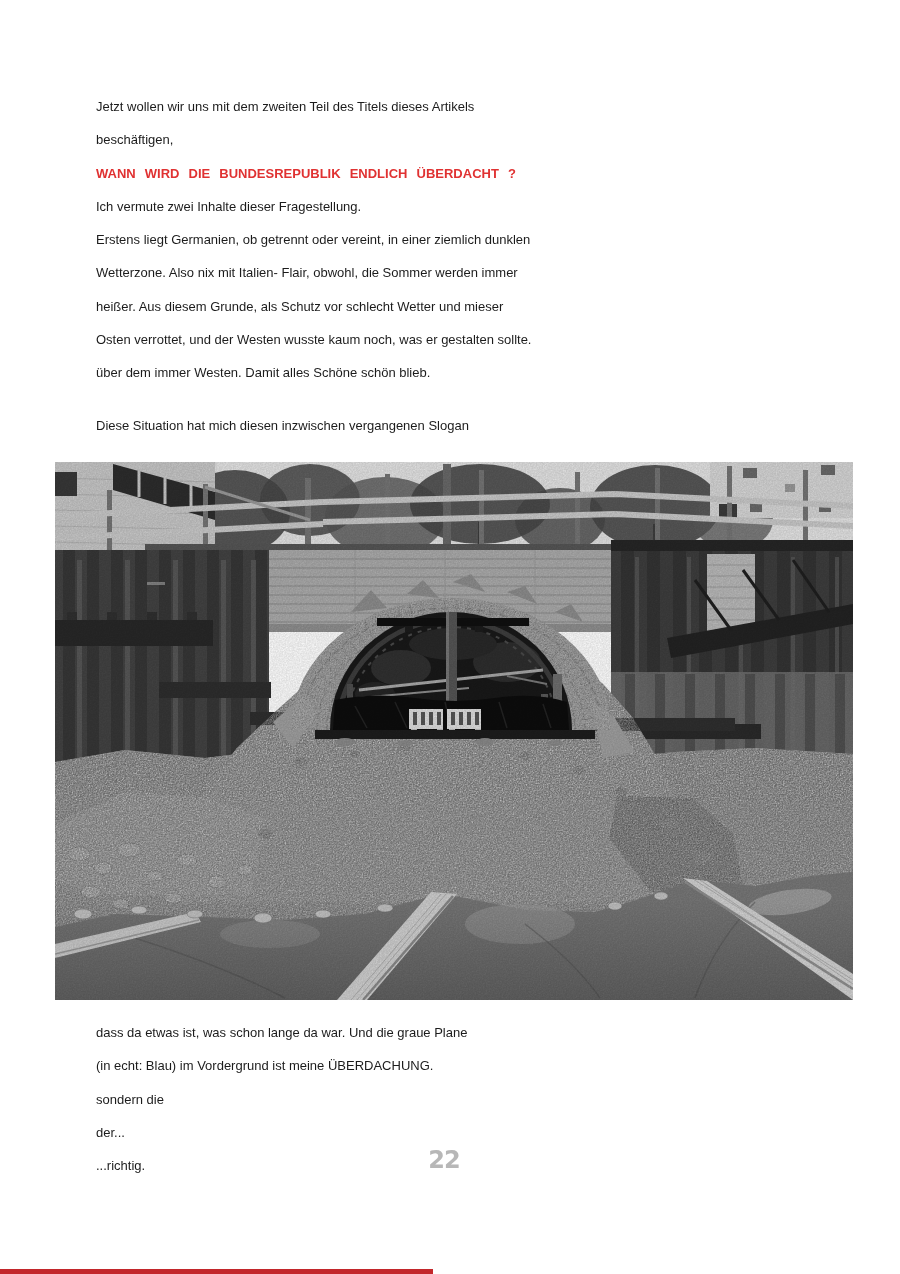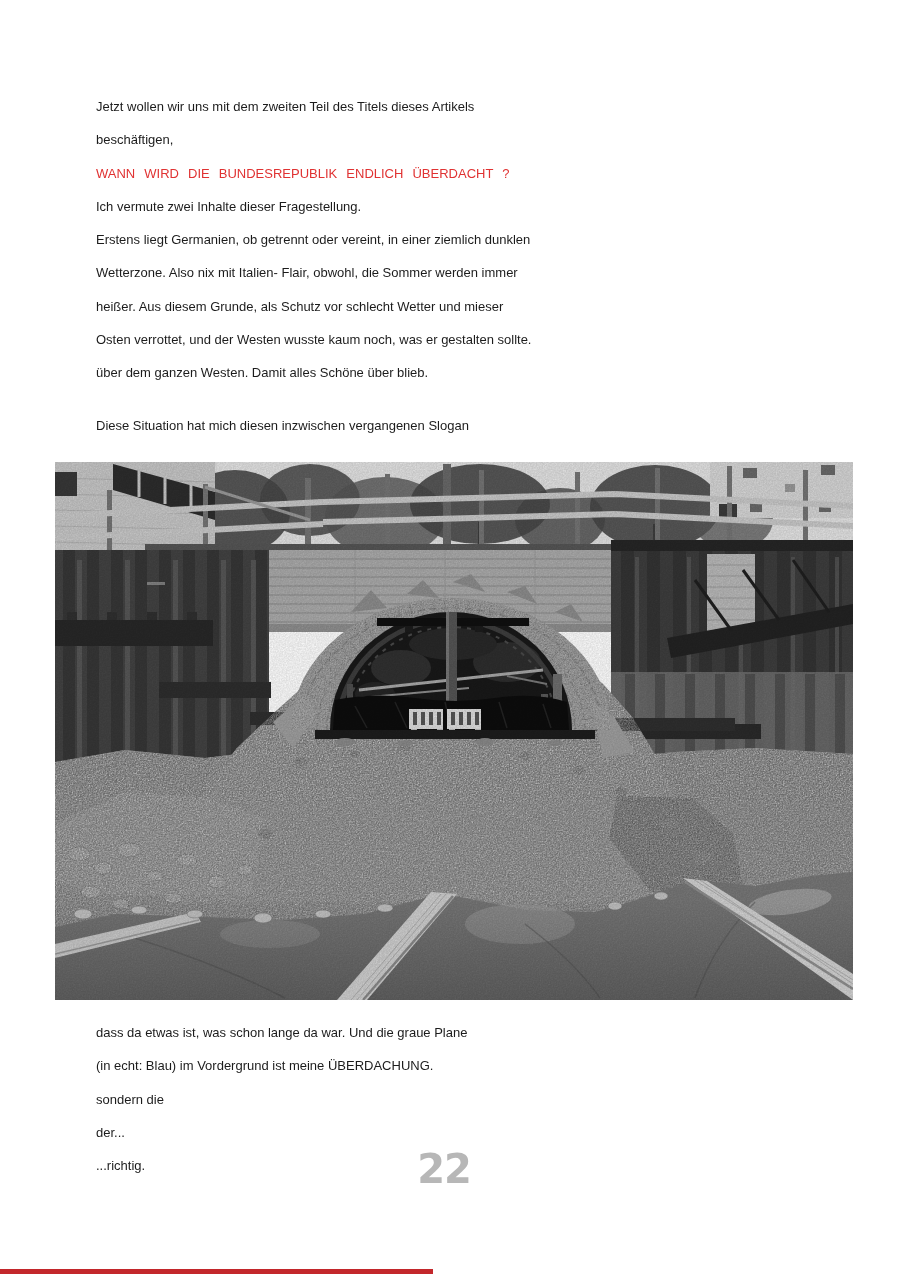--- a/index.html
+++ b/index.html
@@ -1,43 +1,43 @@
 <!DOCTYPE html>
 <html style="--headline-red: #e03232; --page-number-gray: #b7b7b7; --footer-red: #c3272b; --text-black: #1c1c1c;"><head>
 <meta charset="utf-8">
 <style>
   html,body{margin:0;padding:0;background:#ffffff;}
   .page{position:relative;width:900px;height:1274px;background:#ffffff;overflow:hidden;
         font-family:"Liberation Sans", sans-serif;color:var(--text-black,#1c1c1c);}
   .textblock{position:absolute;left:88px;width:730px;}
   .textblock p{margin:8px;font-size:13px;line-height:25.3px;letter-spacing:0;}
-  .headline{color:var(--headline-red,#e03232);font-weight:normal;word-spacing:0.42em;}
+  .headline{color:var(--headline-red,#e03232);font-weight:bold;word-spacing:0.42em;}
   .pagenum{position:absolute;left:414px;top:1146px;width:60px;text-align:center;
-           font-size:40px;font-weight:bold;color:var(--page-number-gray,#b7b7b7);
+           font-size:24px;font-weight:bold;color:var(--page-number-gray,#b7b7b7);
            font-family:"DejaVu Sans", sans-serif;letter-spacing:-1px;}
   .photo{position:absolute;left:55px;top:462px;width:798px;height:538px;margin:0;}
   .photo svg{display:block;width:798px;height:538px;}
   .redbar{position:absolute;left:0;top:1269px;width:433px;height:5px;
           background:var(--footer-red,#c3272b);}
 </style>
 </head>
 <body>
 
 <div class="page">
 
   <div class="textblock" style="top:86px;">
     <p>Jetzt wollen wir uns mit dem zweiten Teil des Titels dieses Artikels</p>
     <p>beschäftigen,</p>
     <p class="headline">WANN WIRD DIE BUNDESREPUBLIK ENDLICH ÜBERDACHT ?</p>
     <p>Ich vermute zwei Inhalte dieser Fragestellung.</p>
     <p>Erstens liegt Germanien, ob getrennt oder vereint, in einer ziemlich dunklen</p>
     <p>Wetterzone. Also nix mit Italien- Flair, obwohl, die Sommer werden immer</p>
     <p>heißer. Aus diesem Grunde, als Schutz vor schlecht Wetter und mieser</p>
     <p>Osten verrottet, und der Westen wusste kaum noch, was er gestalten sollte.</p>
-    <p>über dem ganzen Westen. Damit alles Schöne über blieb.</p>
+    <p>über dem immer Westen. Damit alles Schöne schön blieb.</p>
   </div>
 
   <div class="textblock" style="top:405px;">
     <p>Diese Situation hat mich diesen inzwischen vergangenen Slogan</p>
   </div>
 
   <figure class="photo">
     <svg viewBox="0 0 798 538" xmlns="http://www.w3.org/2000/svg">
       <defs>
         <filter id="nD" x="-5%" y="-5%" width="110%" height="110%">

